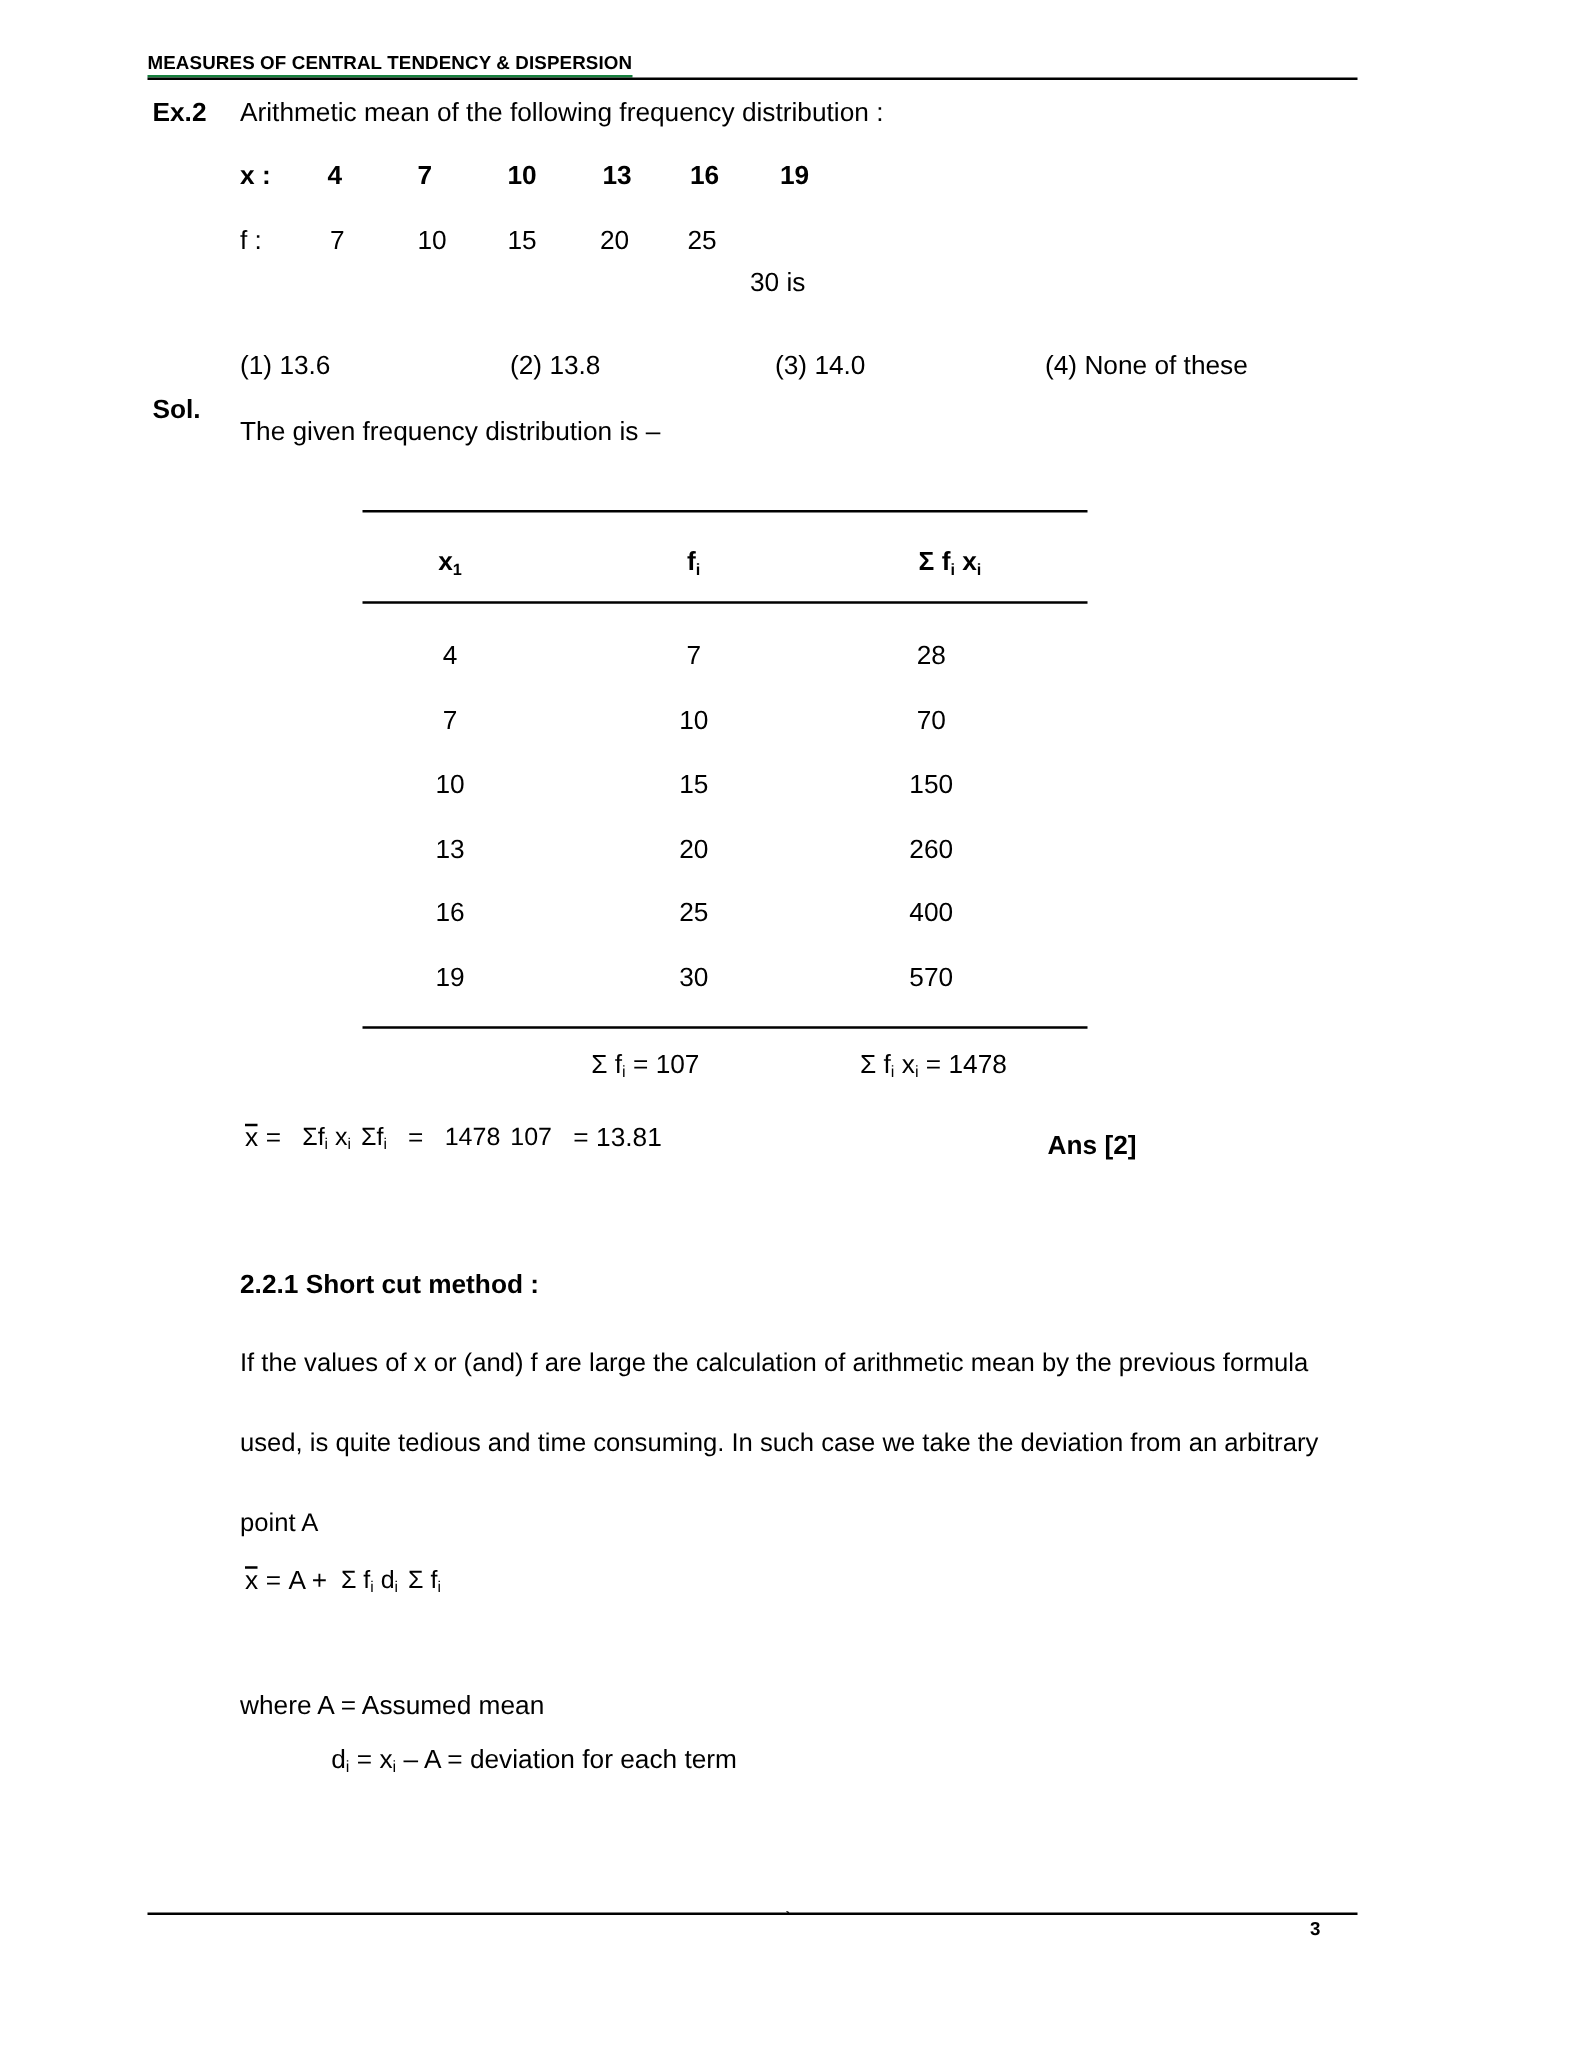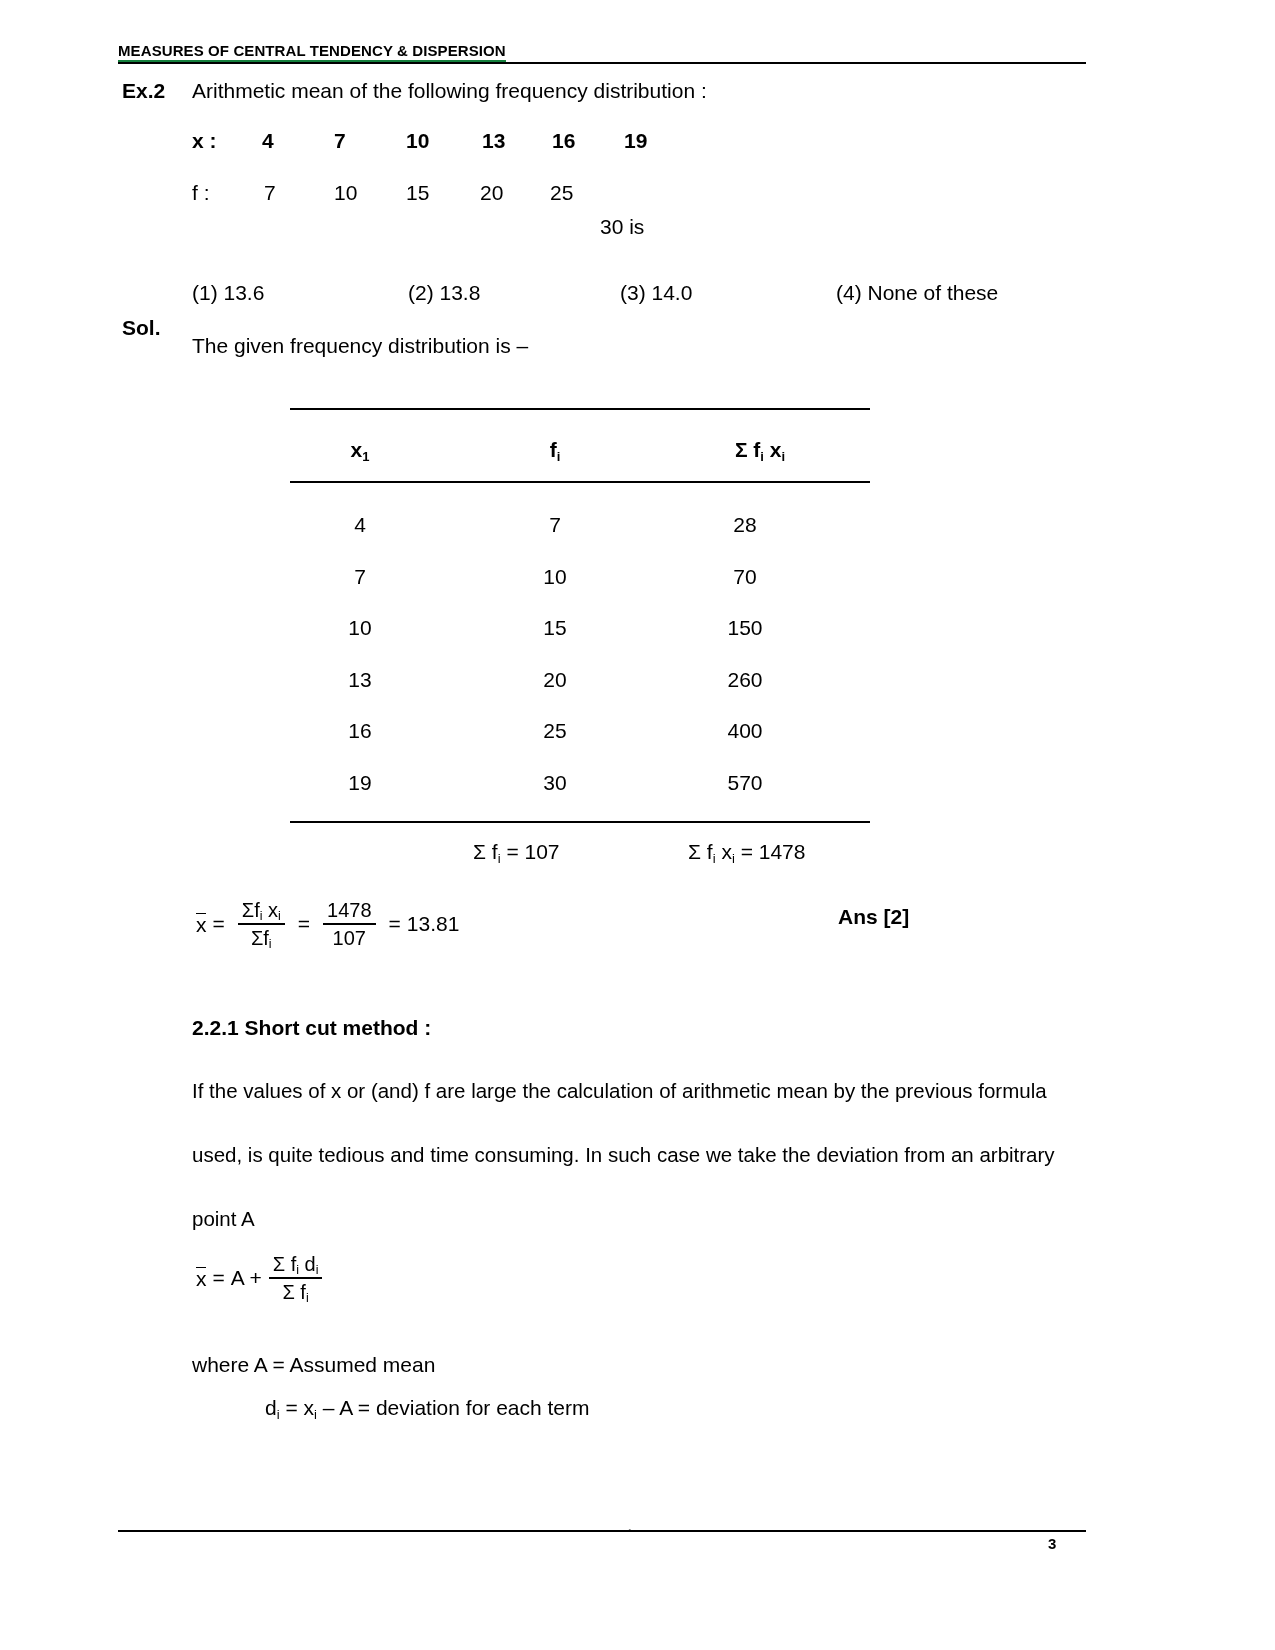--- a/index.html
+++ b/index.html
@@ -168,22 +168,22 @@
   .formula {
     position: absolute;
     font-size: 21px;
     display: flex;
     align-items: center;
     white-space: nowrap;
   }
   #formula1 { left: 196px; top: 898px; }
   .frac {
     display: inline-flex;
-    flex-direction: column;
-    align-items: center;
+    flex-direction: row;
+    align-items: flex-start;
     vertical-align: middle;
     margin: 0 7px;
   }
   .frac .num,
   .frac .den {
     padding: 0 4px;
     line-height: 1.22;
     font-size: 20px;
     white-space: nowrap;
   }

